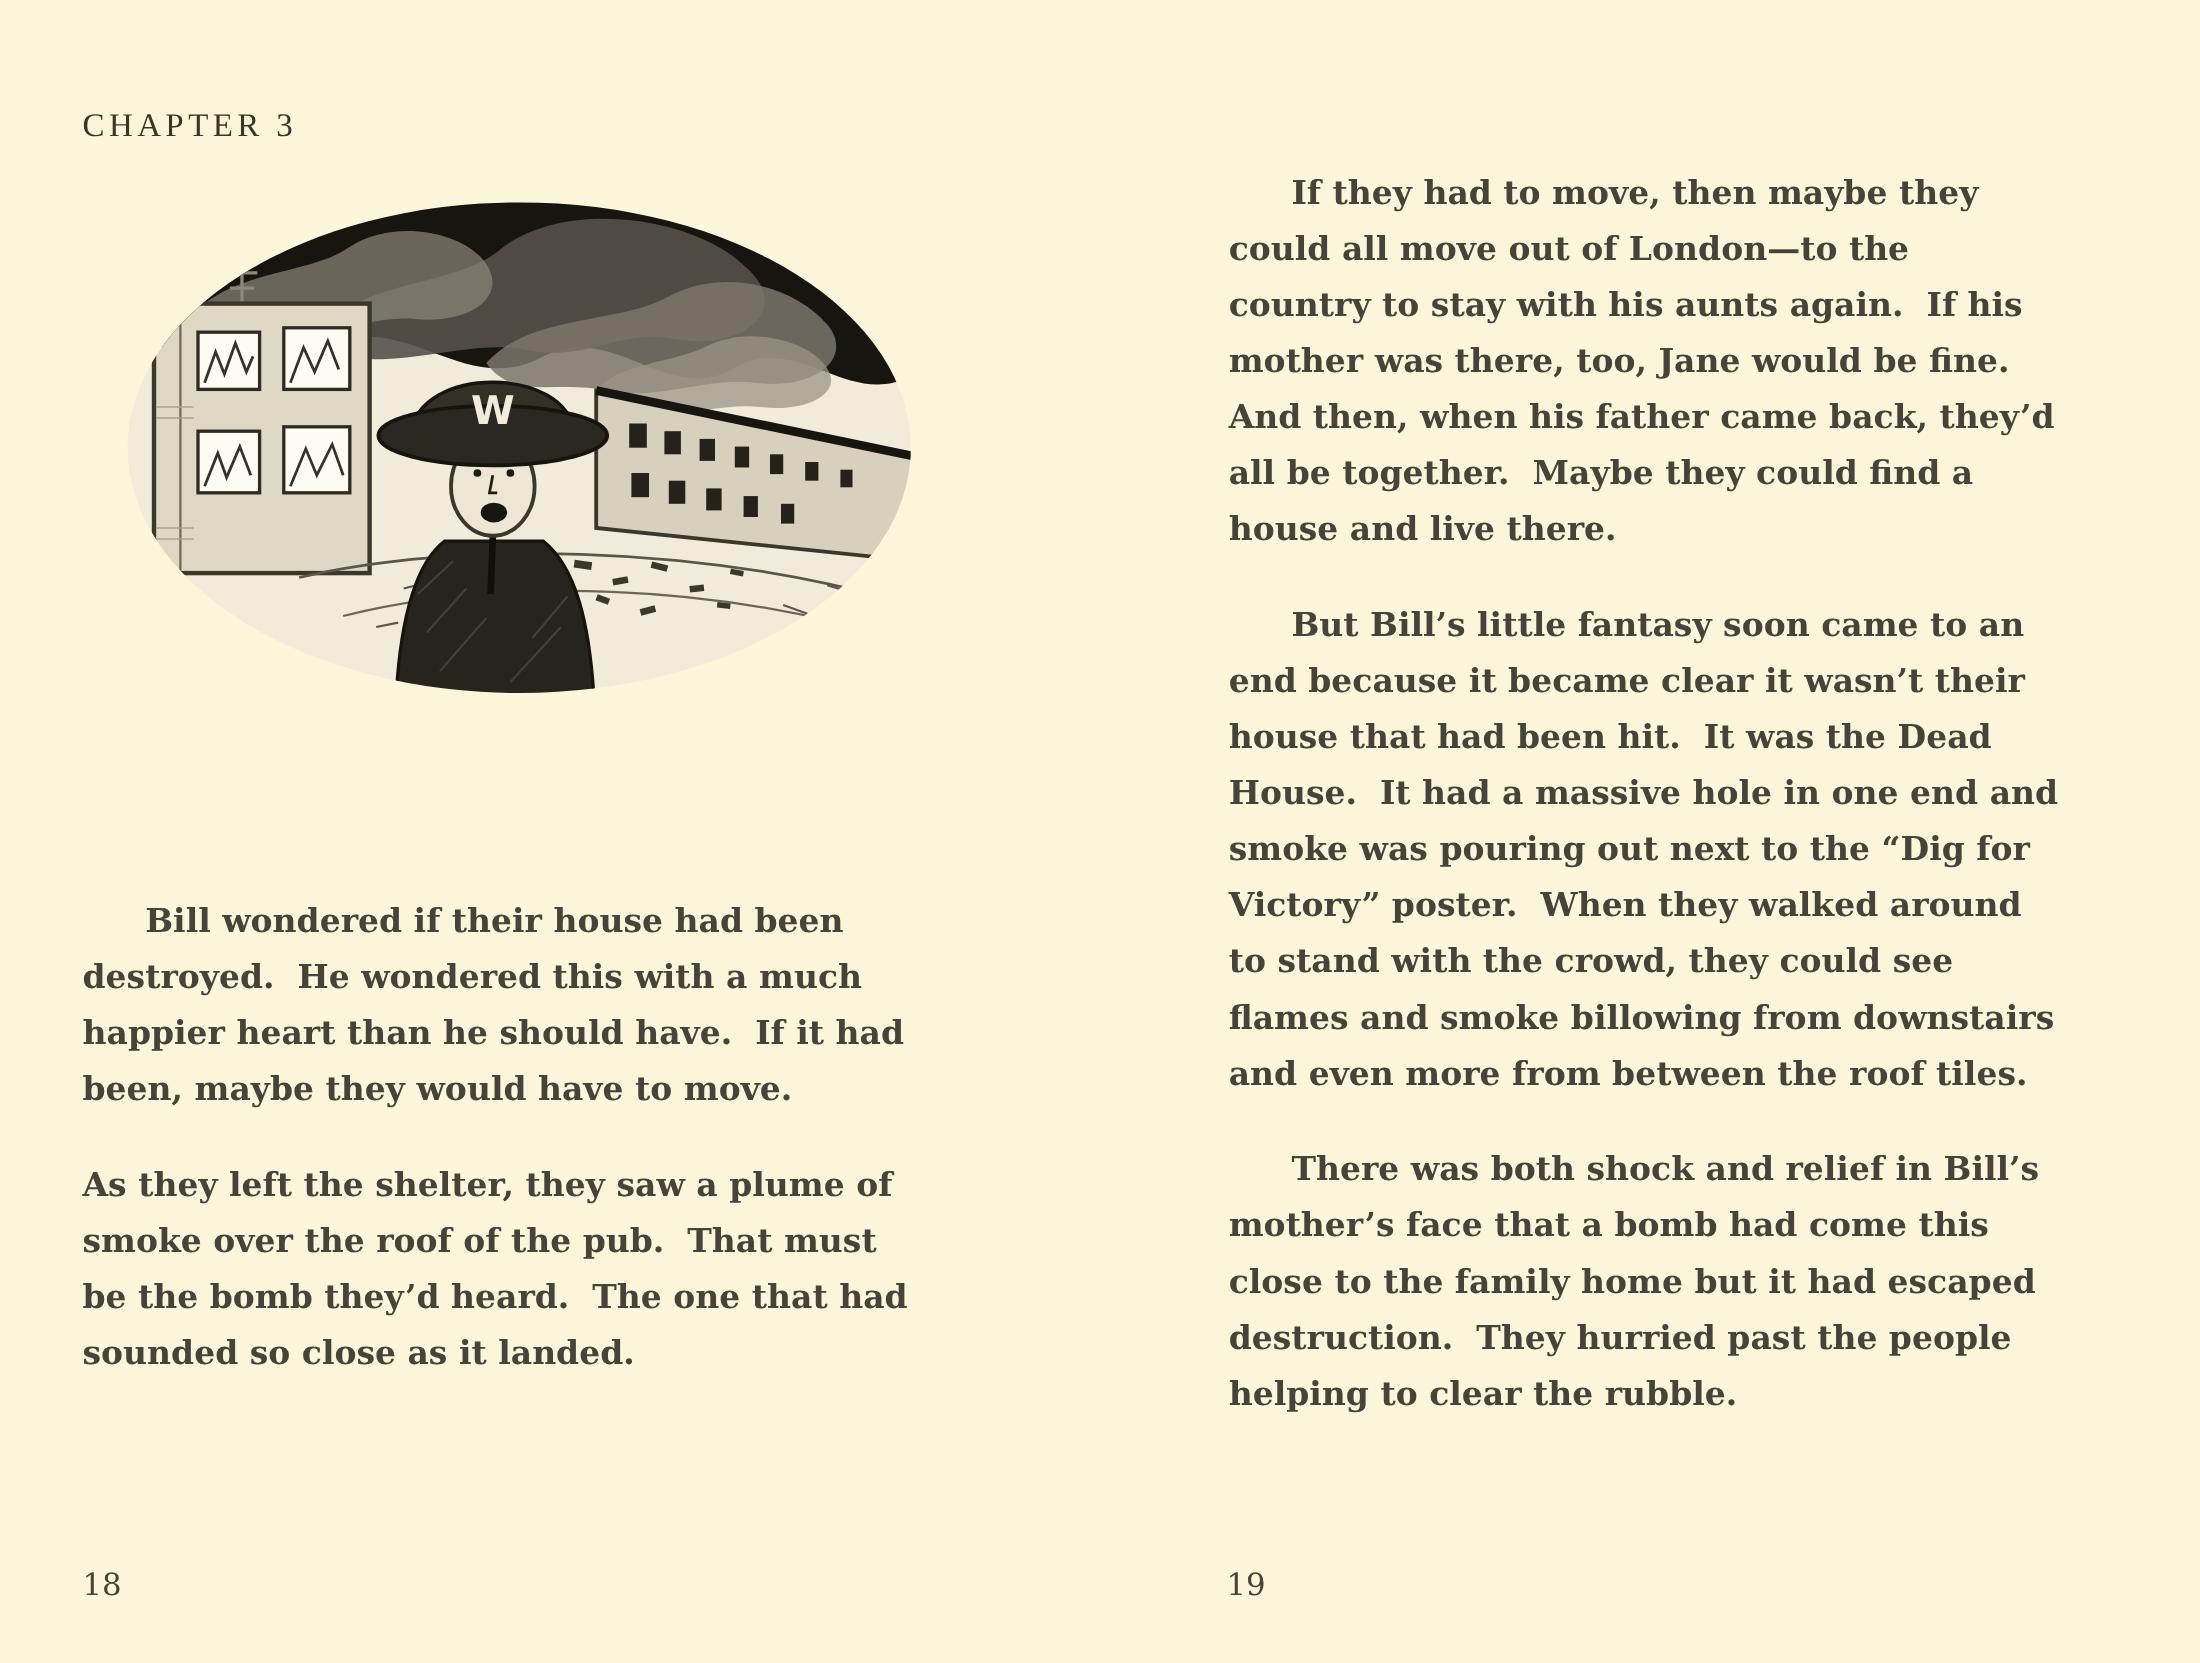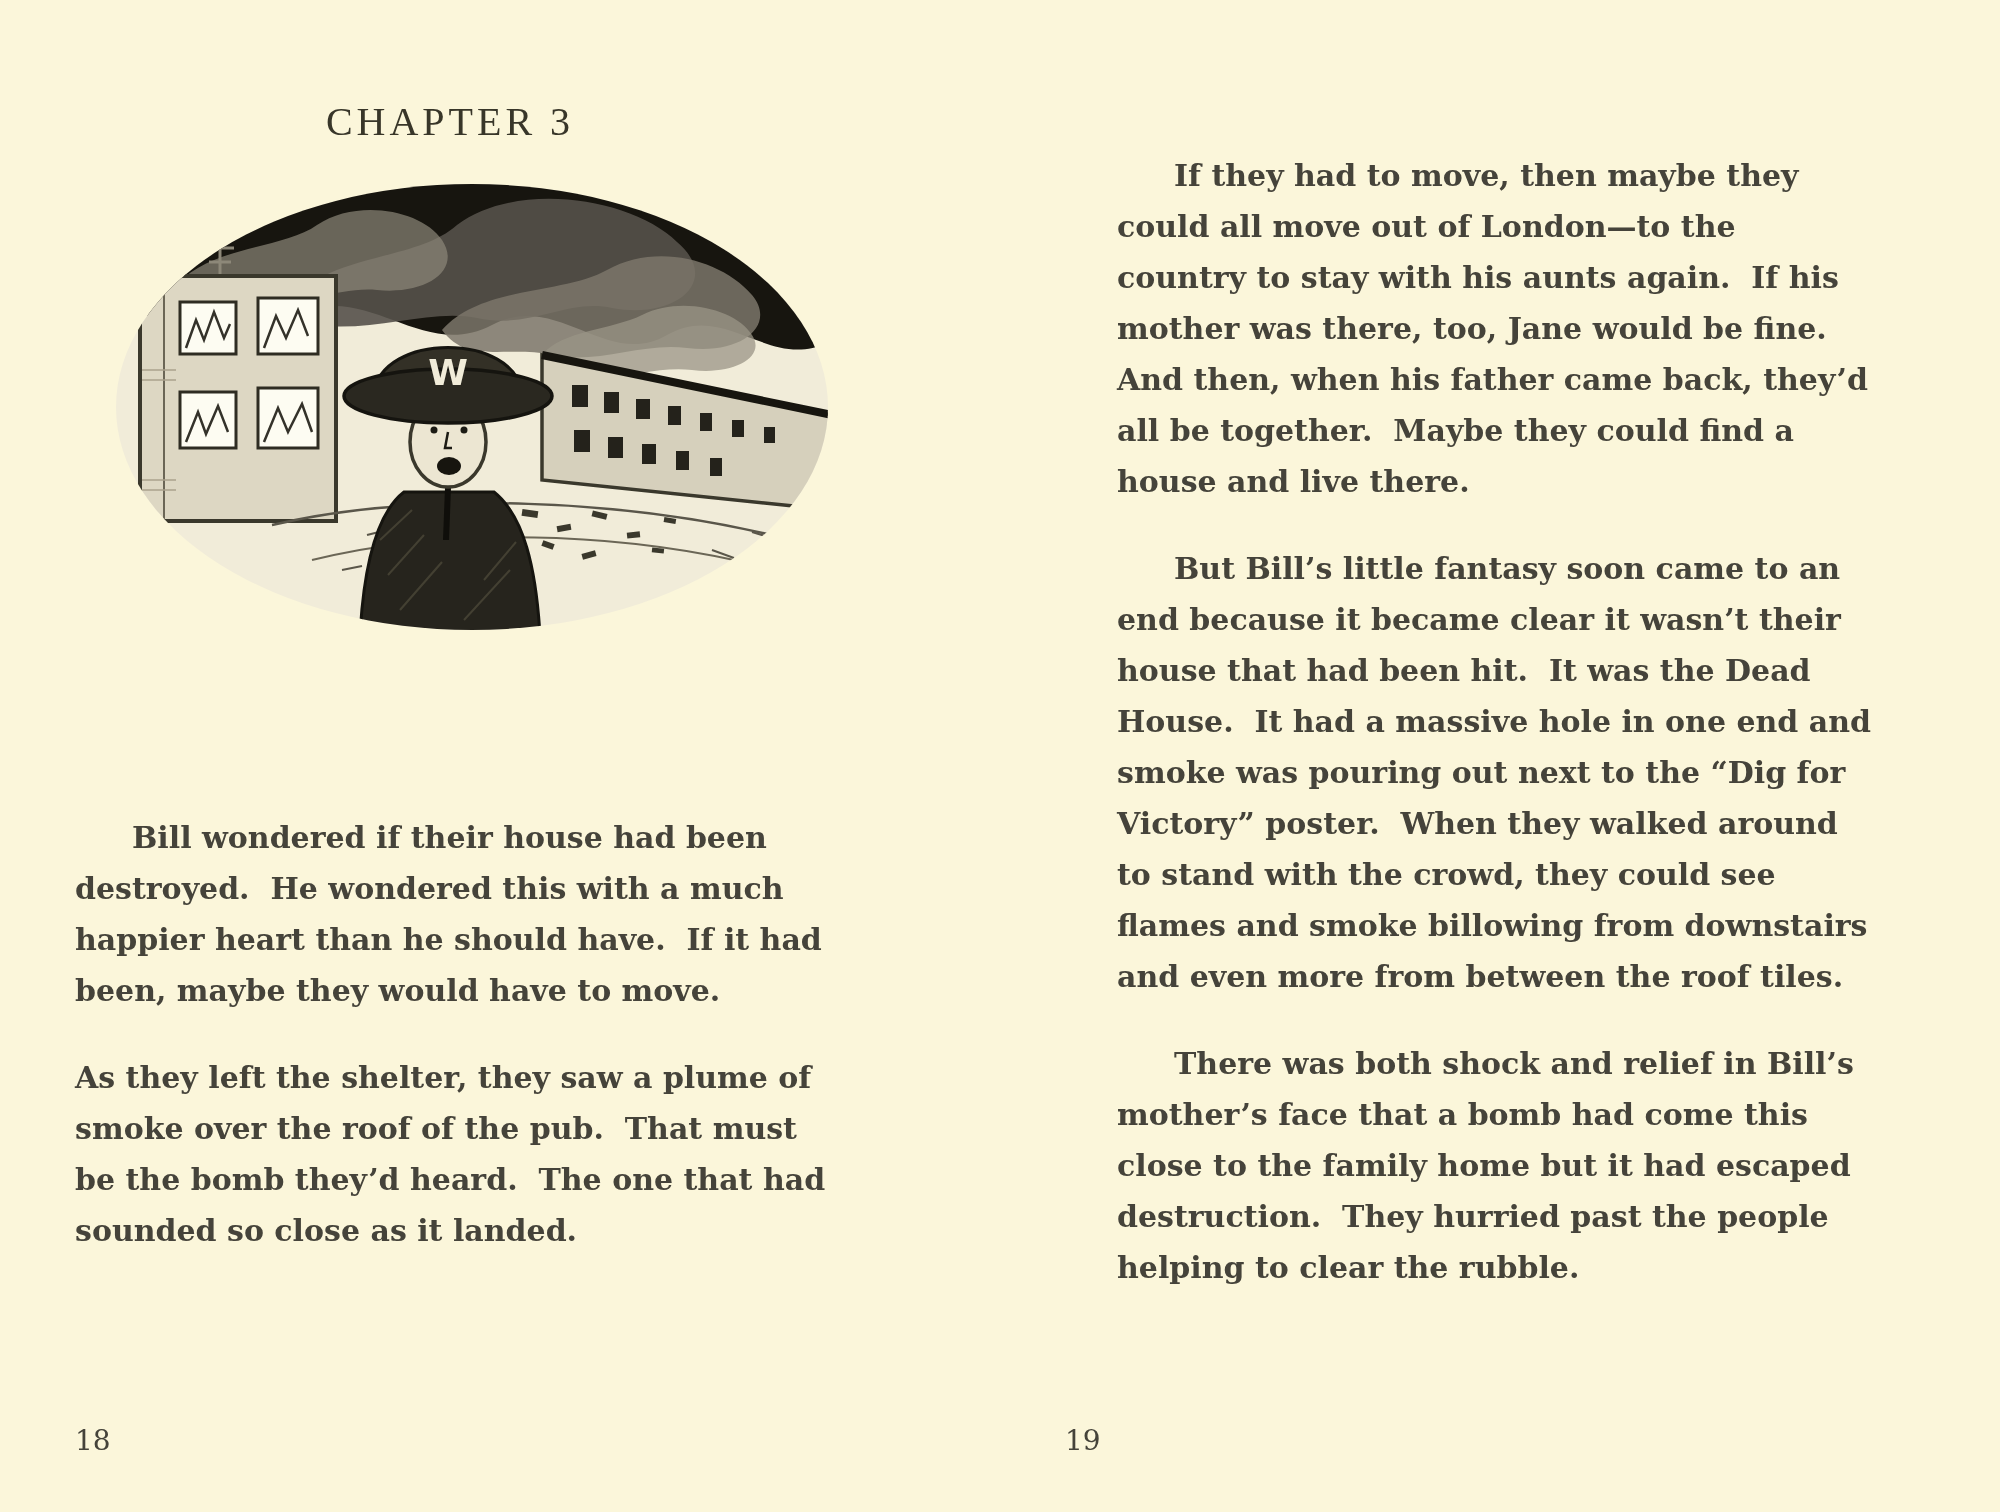--- a/index.html
+++ b/index.html
@@ -14,23 +14,22 @@
     background: #fbf6da;
     font-family: "DejaVu Serif", serif;
     color: #3f3d33;
     overflow: hidden;
   }
   .chapter-heading {
     position: absolute;
     left: 75px;
     top: 98px;
     width: 750px;
-    text-align: center;
     font-family: "Liberation Serif", serif;
-    font-size: 40px;
+    font-size: 30px;
     letter-spacing: 4px;
     color: #383629;
   }
   .illustration-wrap {
     position: absolute;
     left: 112px;
     top: 180px;
     width: 720px;
     height: 455px;
   }
@@ -70,21 +69,21 @@
     text-indent: 1.9em;
   }
   .page-number {
     position: absolute;
     top: 1424px;
     width: 750px;
     font-size: 28px;
     color: #45433a;
   }
   .page-number.left { left: 75px; }
-  .page-number.right { left: 1065px; }
+  .page-number.right { left: 1115px; }
 </style>
 </head>
 <body>
 
 <div class="spread">
 
   <div class="chapter-heading">CHAPTER 3</div>
 
   <div class="illustration-wrap">
     <svg viewBox="0 0 720 455" width="720" height="455">

